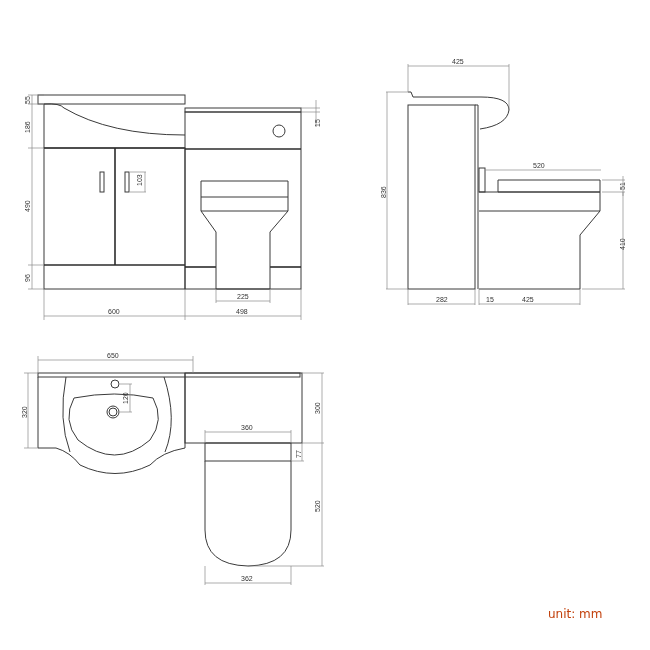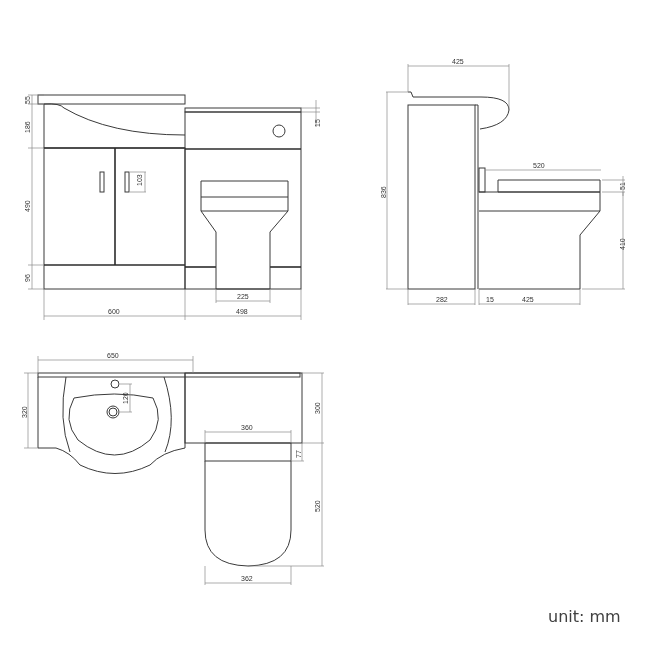--- a/index.html
+++ b/index.html
@@ -2,21 +2,21 @@
 <html><head>
 <meta charset="utf-8">
 <style>
   html, body { margin:0; padding:0; background:#ffffff; }
   body { width:650px; height:650px; position:relative; overflow:hidden; font-family:"Liberation Sans", sans-serif; }
   svg { position:absolute; left:0; top:0; }
   .ln { stroke:#3a3a3a; stroke-width:1; fill:none; }
   .lnb { stroke:#2b2b2b; stroke-width:1.6; fill:none; }
   .dim { stroke:#8a8a8a; stroke-width:0.7; fill:none; }
   .t { font-family:"Liberation Sans", sans-serif; font-size:7px; fill:#333; }
-  .unit { position:absolute; left:548px; top:607px; font-family:"DejaVu Sans", sans-serif; font-size:16px; color:#404040; }
+  .unit { position:absolute; left:548px; top:607px; font-family:"DejaVu Sans", sans-serif; font-size:12px; color:#c2410c; }
 </style>
 </head>
 <body>
 
 <svg width="650" height="650" viewBox="0 0 650 650">
 
   <g>
 
     <rect class="ln" x="38" y="95" width="147" height="9"></rect>
 

